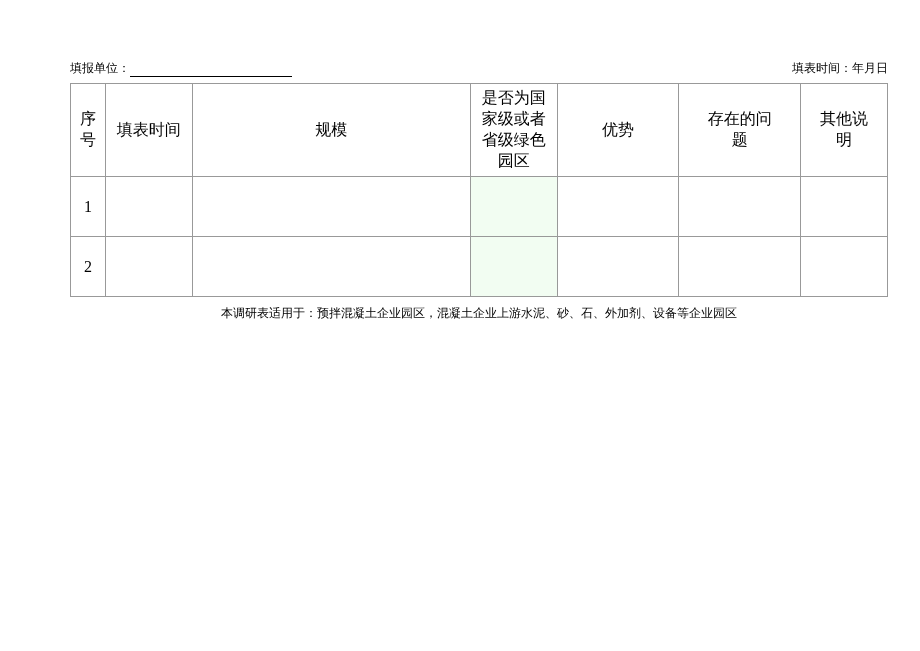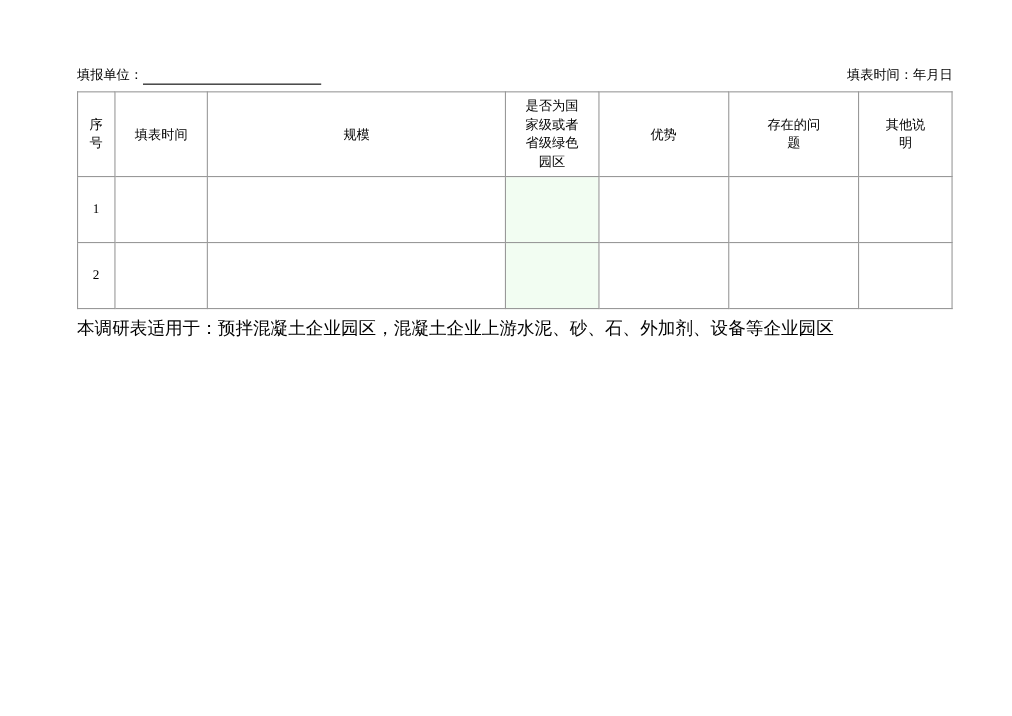--- a/index.html
+++ b/index.html
@@ -16,21 +16,21 @@
       font-size: 12px;
       color: #000;
       overflow: hidden;
     }
 
     .page {
       width: 920px;
       height: 651px;
       background: #fff;
       position: relative;
-      padding: 60px 54px 40px 70px;
+      padding: 60px 32px 40px 70px;
     }
 
     .header-info {
       display: flex;
       justify-content: space-between;
       margin-bottom: 6px;
       font-size: 12px;
     }
 
     .header-left {
@@ -53,21 +53,21 @@
       width: 100%;
       border-collapse: collapse;
       border: 1px solid #999;
     }
 
     table td, table th {
       border: 1px solid #999;
       padding: 4px 6px;
       text-align: center;
       vertical-align: middle;
-      font-size: 12px;
+      font-size: 16px;
       font-family: SimSun, "宋体", serif;
       margin-top: 44px;
     }
 
     .col-seq {
       width: 4%;
     }
 
     .col-name {
       width: 10%;
@@ -102,22 +102,23 @@
       height: 60px;
       vertical-align: middle;
     }
 
     .green-cell {
       background-color: rgba(144, 238, 144, 0.12);
     }
 
     .footer-note {
       margin-top: 8px;
-      font-size: 16px;
+      font-size: 12px;
       font-family: SimSun, "宋体", serif;
+      text-align: center;
     }
   </style>
 </head>
 <body>
 
 <div class="page">
   <div class="header-info">
     <div class="header-left">
       <span>填报单位：</span>
       <span class="underline-field">&nbsp;&nbsp;&nbsp;&nbsp;&nbsp;&nbsp;&nbsp;&nbsp;&nbsp;&nbsp;&nbsp;&nbsp;&nbsp;&nbsp;&nbsp;&nbsp;&nbsp;&nbsp;&nbsp;&nbsp;&nbsp;&nbsp;&nbsp;&nbsp;&nbsp;&nbsp;&nbsp;&nbsp;&nbsp;&nbsp;&nbsp;&nbsp;&nbsp;&nbsp;&nbsp;&nbsp;&nbsp;&nbsp;&nbsp;&nbsp;&nbsp;&nbsp;&nbsp;&nbsp;&nbsp;&nbsp;&nbsp;&nbsp;&nbsp;&nbsp;&nbsp;&nbsp;&nbsp;&nbsp;</span>

